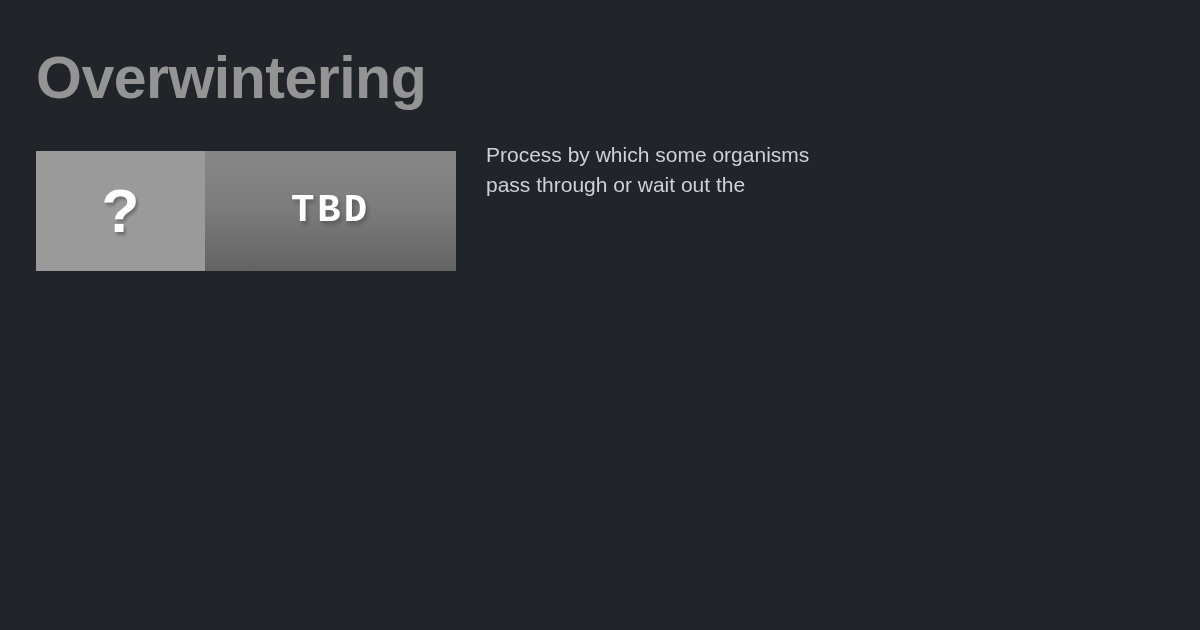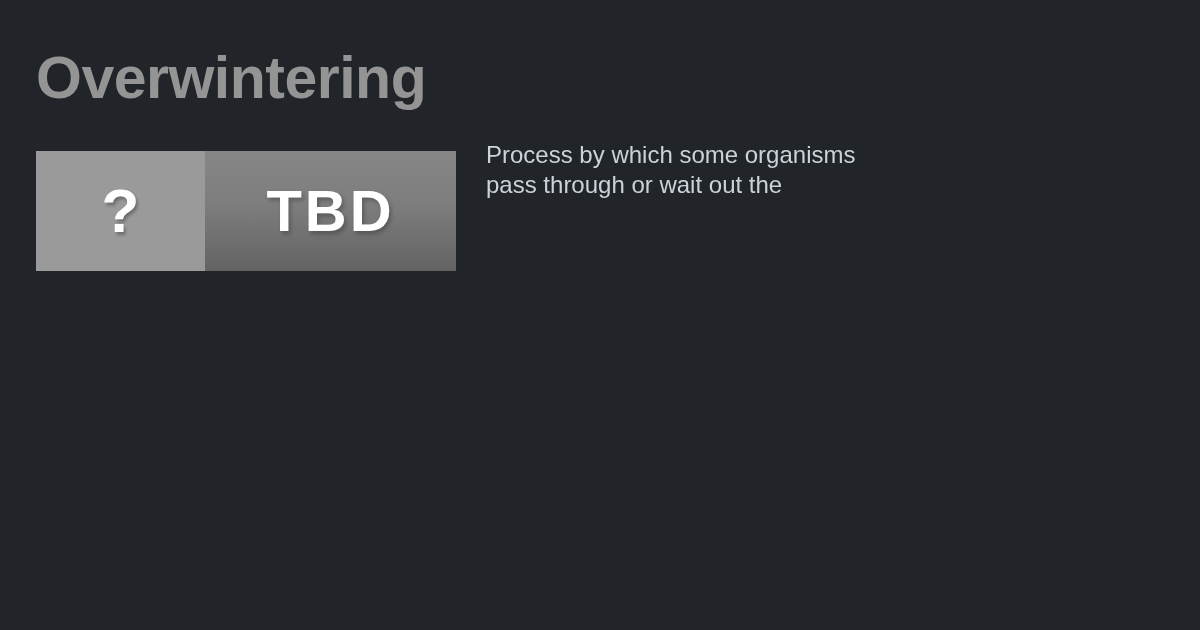--- a/index.html
+++ b/index.html
@@ -66,37 +66,37 @@
   }
   .media-panel-right {
     width: 251px;
     height: 120px;
     background: linear-gradient(to bottom, #878787 0%, #7d7d7d 45%, #636363 100%);
     display: flex;
     align-items: center;
     justify-content: center;
   }
   .media-label {
-    font-family: Liberation Sans, sans-serif;
-    font-size: 58px;
+    font-family: Liberation Mono, monospace;
+    font-size: 39px;
     font-weight: 700;
     letter-spacing: 3px;
     color: #ffffff;
     line-height: 1;
     text-shadow: 2px 3px 4px rgba(0, 0, 0, 0.26);
     user-select: none;
   }
   .description {
     position: absolute;
     left: 450px;
     top: -11px;
     margin: 0;
     width: 400px;
     font-family: "Liberation Sans", sans-serif;
-    font-size: 24px;
+    font-size: 21px;
     font-weight: 400;
     line-height: 30px;
     color: #ccd2d8;
   }
   .description .desc-line {
     display: block;
   }
 </style>
 </head>
 <body>

